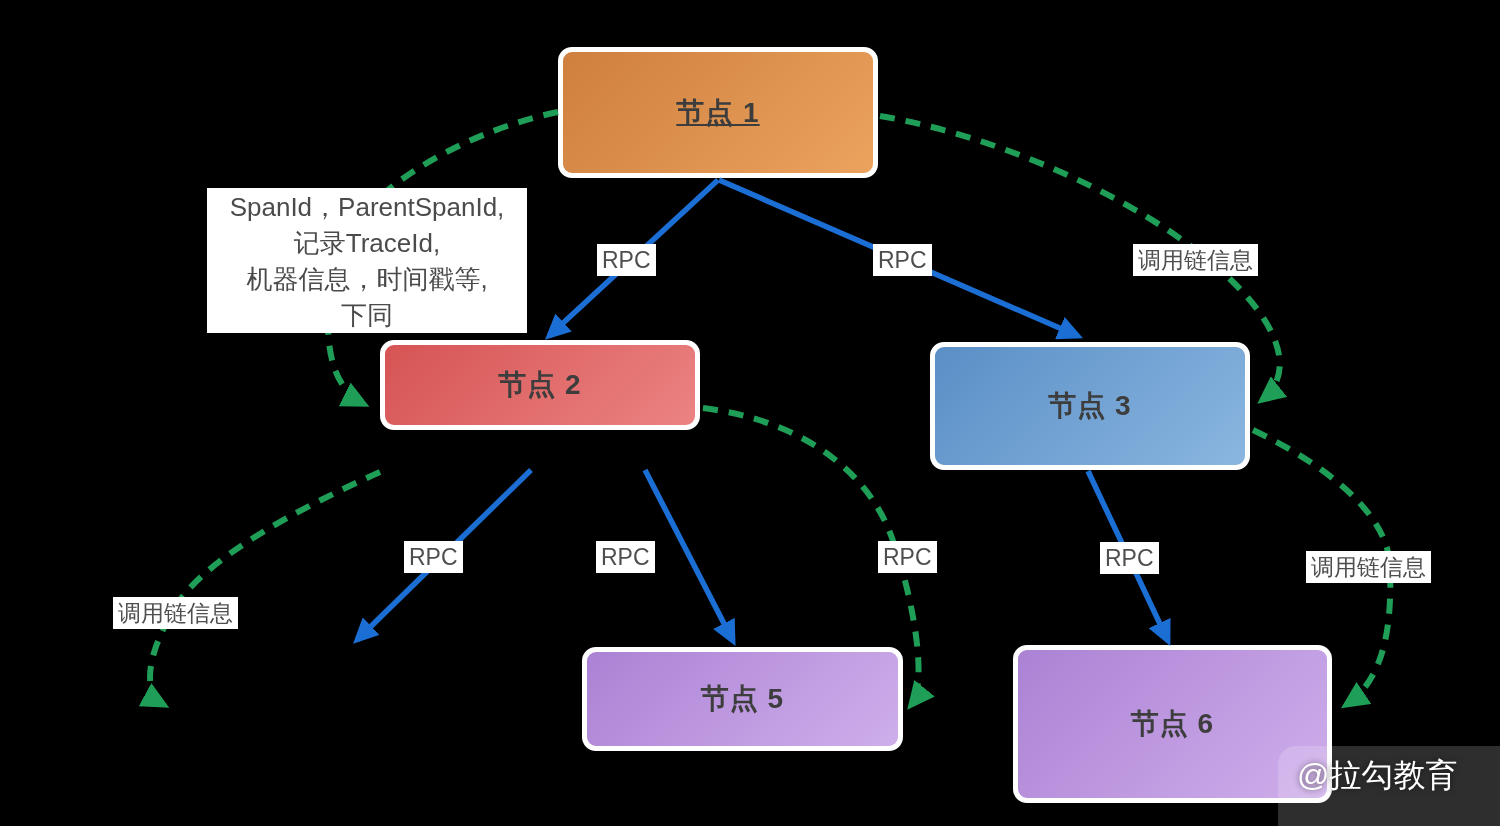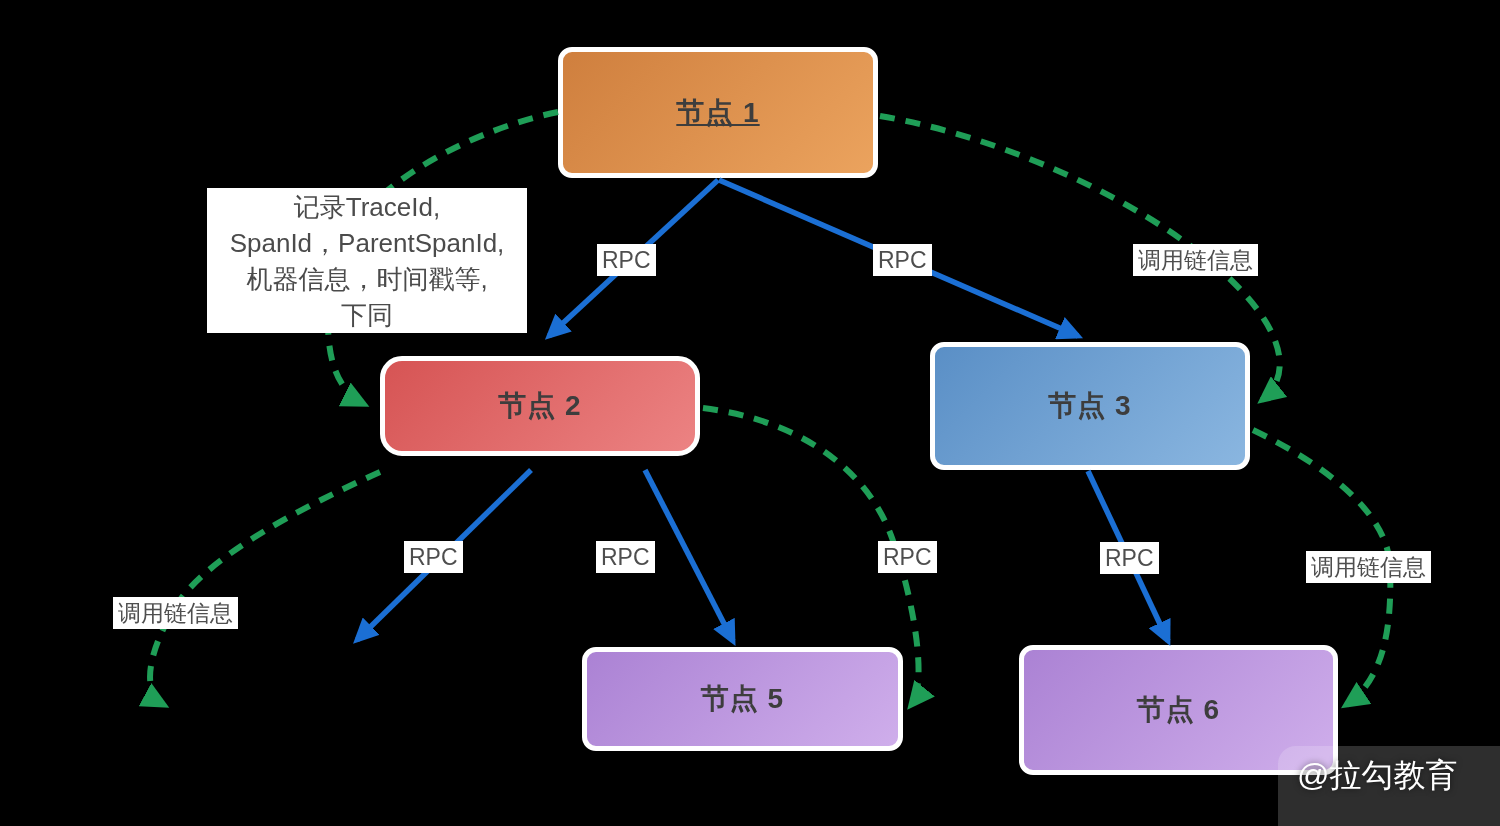--- a/index.html
+++ b/index.html
@@ -10,25 +10,25 @@
   
   .node{
     position:absolute;box-sizing:border-box;
     border:5px solid #fff;border-radius:14px;
     box-shadow:0 3px 10px rgba(0,0,0,.55);
     display:flex;align-items:center;justify-content:center;
     font-weight:bold;font-size:28px;color:#3d3d3d;letter-spacing:1px;
     z-index:1;
   }
   .n1{left:558px;top:47px;width:320px;height:131px;background:linear-gradient(135deg,#cf7f3e,#eba35e);text-decoration:underline;}
-  .n2{left:380px;top:356px;width:320px;height:100px;background:linear-gradient(135deg,#d65454,#ec8383);border-radius:22px;}
+  .n2{left:380px;top:340px;width:320px;height:90px;background:linear-gradient(135deg,#d65454,#ec8383);}
   .n3{left:930px;top:342px;width:320px;height:128px;background:linear-gradient(135deg,#5a8fc6,#8ab6e0);}
   .n4{left:178px;top:645px;width:319px;height:130px;background:linear-gradient(135deg,#ab82d4,#cfaeeb);}
   .n5{left:582px;top:647px;width:321px;height:104px;background:linear-gradient(135deg,#ab82d4,#cfaeeb);}
-  .n6{left:1013px;top:645px;width:319px;height:130px;background:linear-gradient(135deg,#ab82d4,#cfaeeb);margin-left:6px;}
+  .n6{left:1013px;top:645px;width:319px;height:158px;background:linear-gradient(135deg,#ab82d4,#cfaeeb);}
   
   #edges{position:absolute;left:0;top:0;z-index:2;pointer-events:none;}
   
   .edge-label{
     position:absolute;z-index:3;background:#fff;color:#4e4e4e;
     font-size:23px;line-height:32px;padding:0 5px;white-space:nowrap;
   }
   #rpc1{left:597px;top:244px;}
   #rpc2{left:873px;top:244px;}
   #trace-tr{left:1133px;top:244px;}
@@ -108,22 +108,22 @@
   <div class="edge-label" id="rpc2">RPC</div>
   <div class="edge-label" id="trace-tr">调用链信息</div>
   <div class="edge-label" id="rpc3">RPC</div>
   <div class="edge-label" id="rpc4">RPC</div>
   <div class="edge-label" id="rpc5">RPC</div>
   <div class="edge-label" id="rpc6">RPC</div>
   <div class="edge-label" id="trace-r">调用链信息</div>
   <div class="edge-label" id="trace-l">调用链信息</div>
 
   <div class="annotation">
+    <span>SpanId，ParentSpanId,</span>
     <span>记录TraceId,</span>
-    <span>SpanId，ParentSpanId,</span>
     <span>机器信息，时间戳等,</span>
     <span>下同</span>
   </div>
 
   <div class="wm-panel"></div>
   <div class="wm-text">@拉勾教育</div>
 
 </div>
 
 </body></html>

